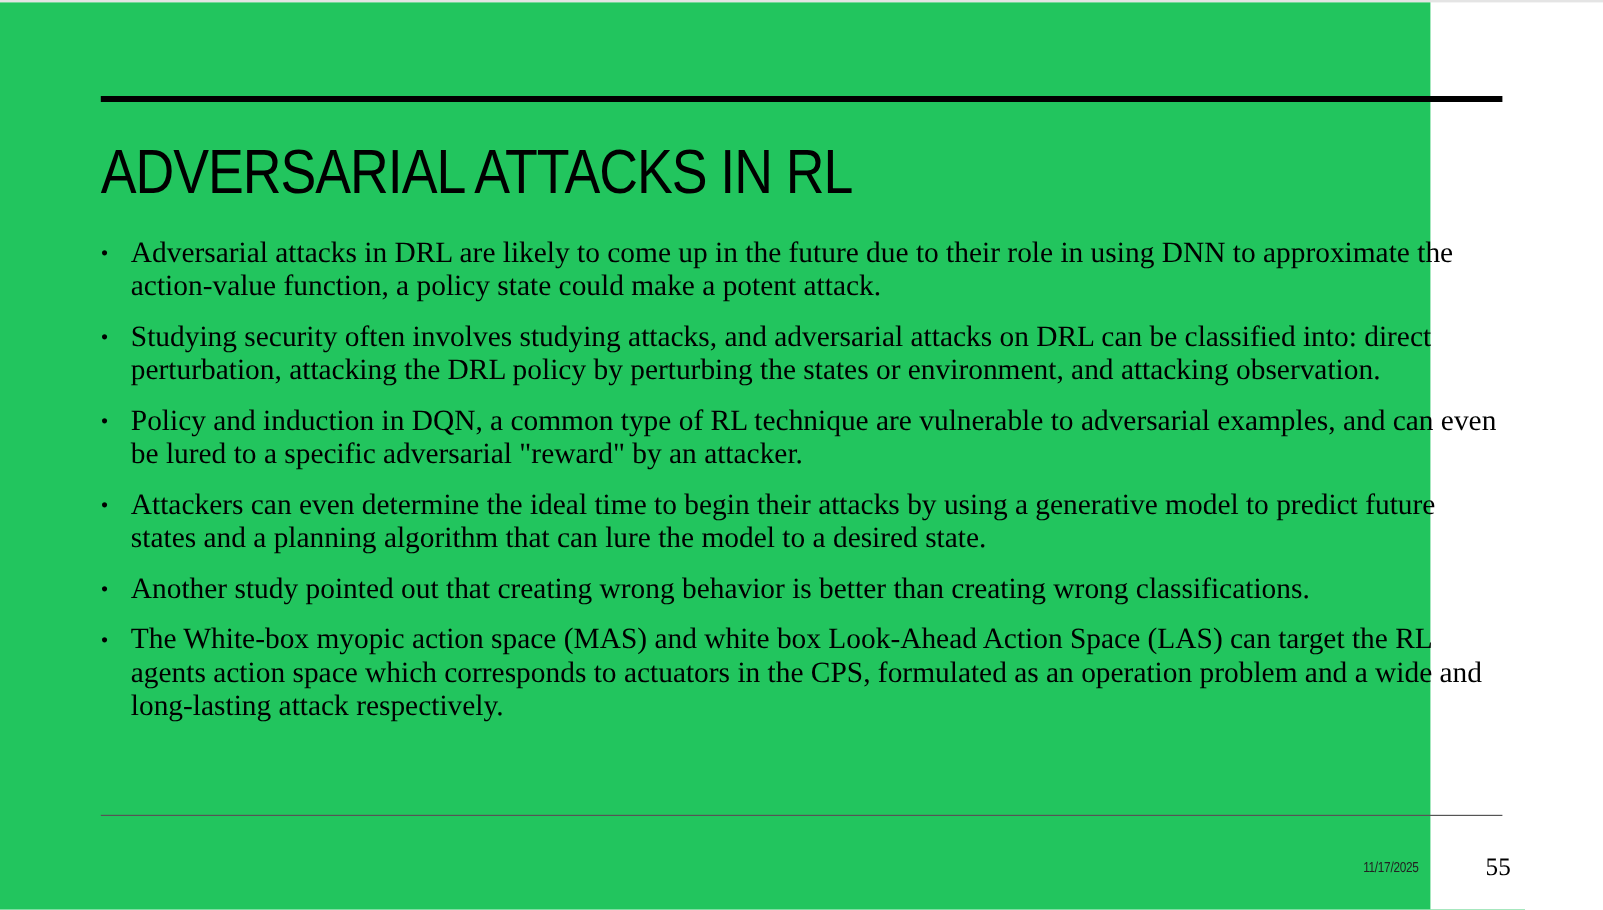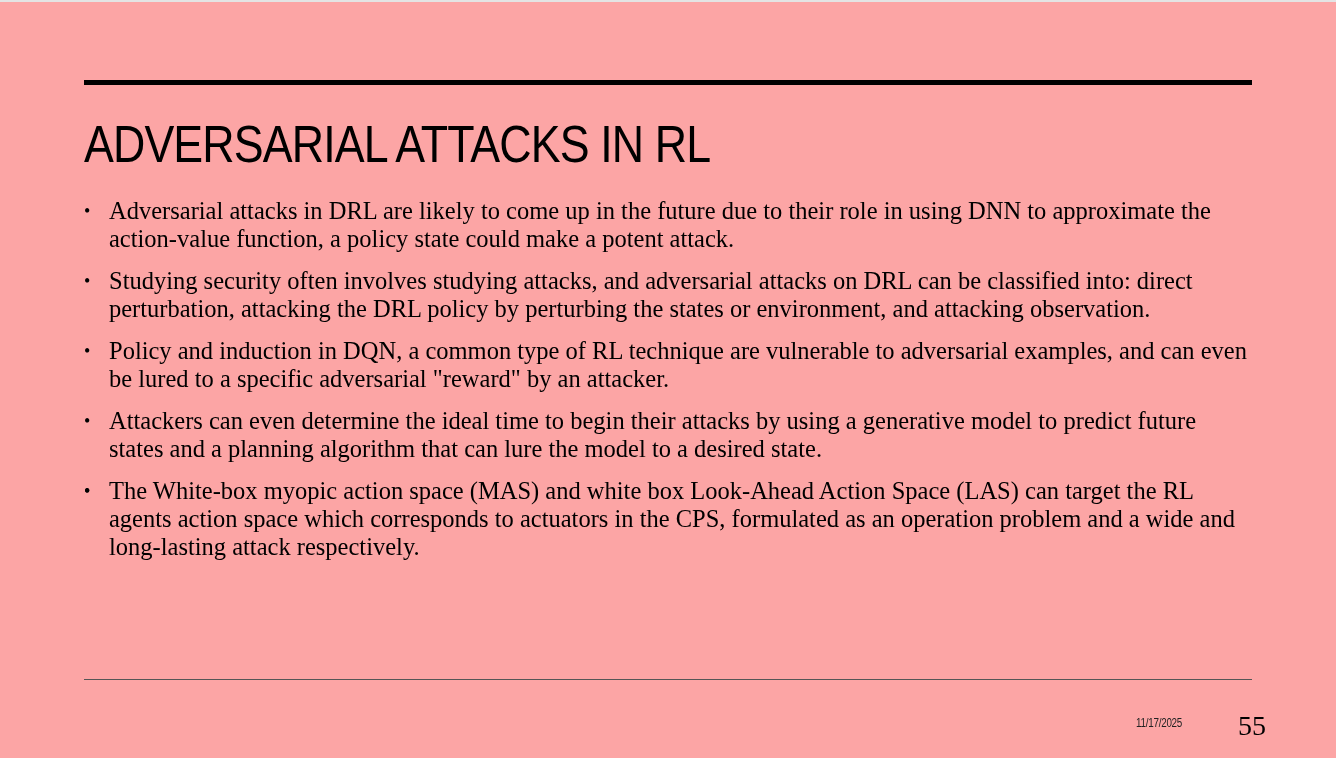--- a/index.html
+++ b/index.html
@@ -1,20 +1,20 @@
 <!DOCTYPE html>
 <html><head>
 <meta charset="utf-8">
 <style>
   html, body { margin: 0; padding: 0; }
   body {
     width: 1336px; height: 758px; background: #ffffff; position: relative; overflow: hidden;
   }
   .topstrip { position: absolute; left: 0; top: 0; width: 1336px; height: 2px; background: #e4e4e4; }
-  .slide { position: absolute; left: 0; top: 2px; width: 1336px; height: 756px; background: #fca5a5; }
+  .slide { position: absolute; left: 0; top: 2px; width: 1192px; height: 756px; background: #22c55e; }
   .top-rule { position: absolute; left: 84px; top: 78px; width: 1168px; height: 5px; background: #000; }
   .title {
     position: absolute; left: 84px; top: 112px; margin: 0;
     font-family: "Liberation Sans Narrow", "Liberation Sans", sans-serif;
     font-size: 52px; font-weight: normal; color: #000; letter-spacing: -1px;
     transform: scaleX(0.86); transform-origin: left top; white-space: nowrap;
   }
   .bullets {
     position: absolute; left: 84px; top: 195px; width: 1168px; margin: 0; padding: 0; list-style: none;
     font-family: "Liberation Serif", "DejaVu Serif", serif; font-size: 24.5px; line-height: 28px; color: #000;
@@ -22,36 +22,36 @@
   .bullets li { position: relative; padding-left: 25px; margin-bottom: 14px; }
   .bullets li .dot { position: absolute; left: 0; top: 0; font-size: 18px; }
   .bottom-rule { position: absolute; left: 84px; top: 677px; width: 1168px; height: 1px; background: #555; }
   .date {
     position: absolute; left: 1136px; top: 714px;
     font-family: "Liberation Sans", sans-serif; font-size: 12px; color: #222;
     transform: scaleX(0.82); transform-origin: left top; letter-spacing: -0.3px;
   }
   .pagenum {
     position: absolute; left: 1238px; top: 708px;
-    font-family: "Liberation Serif", serif; font-size: 28px; color: #000;
+    font-family: "Liberation Serif", serif; font-size: 21px; color: #000;
   }
 </style>
 </head>
 <body>
 
 <div class="topstrip"></div>
 <div class="slide">
   <div class="top-rule"></div>
   <h1 class="title">ADVERSARIAL ATTACKS IN RL</h1>
 
   <ul class="bullets">
     <li><span class="dot">•</span><span>Adversarial attacks in DRL are likely to come up in the future due to their role in using DNN to approximate the action-value function, a policy state could make a potent attack.</span></li>
     <li><span class="dot">•</span><span>Studying security often involves studying attacks, and adversarial attacks on DRL can be classified into: direct perturbation, attacking the DRL policy by perturbing the states or environment, and attacking observation.</span></li>
     <li><span class="dot">•</span><span>Policy and induction in DQN, a common type of RL technique are vulnerable to adversarial examples, and can even be lured to a specific adversarial "reward" by an attacker.</span></li>
     <li><span class="dot">•</span><span>Attackers can even determine the ideal time to begin their attacks by using a generative model to predict future states and a planning algorithm that can lure the model to a desired state.</span></li>
-    <li><span class="dot">•</span></li>
+    <li><span class="dot">•</span><span>Another study pointed out that creating wrong behavior is better than creating wrong classifications.</span></li>
     <li><span class="dot">•</span><span>The White-box myopic action space (MAS) and white box Look-Ahead Action Space (LAS) can target the RL agents action space which corresponds to actuators in the CPS, formulated as an operation problem and a wide and long-lasting attack respectively.</span></li>
   </ul>
 
   <div class="bottom-rule"></div>
   <div class="date">11/17/2025</div>
   <div class="pagenum">55</div>
 </div>
 
 </body></html>

